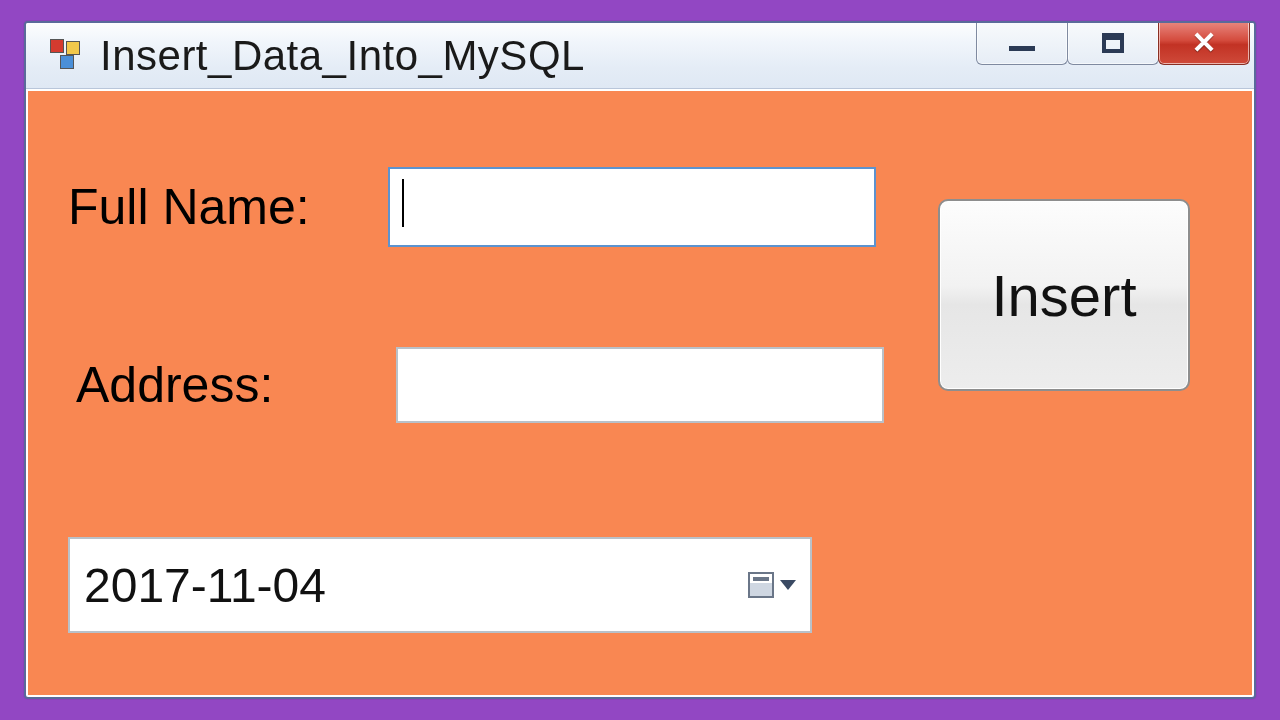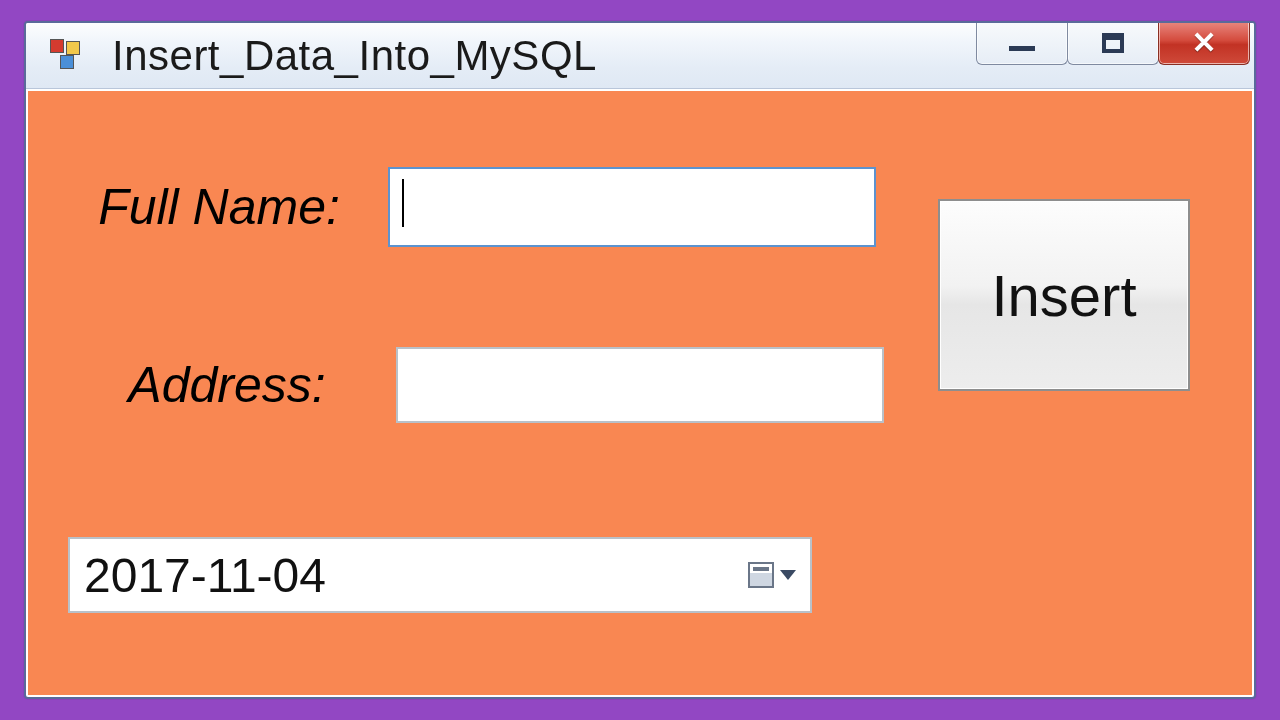--- a/index.html
+++ b/index.html
@@ -27,21 +27,21 @@
     overflow: hidden;
   }
   .titlebar {
     height: 66px;
     background: linear-gradient(#fdfdfe 0%, #f0f5fb 30%, #e4ecf6 70%, #dfe8f4 100%);
     border-bottom: 1px solid #b9c6da;
     display: flex;
     align-items: center;
     position: relative;
     padding: 0 8px 0 24px;
-    gap: 28px;
+    gap: 16px;
   }
   .app-icon {
     width: 34px; height: 34px;
     position: relative;
     flex: 0 0 auto;
   }
   .app-icon .sq { position:absolute; width:14px; height:14px; border:1px solid #555; }
   .app-icon .r { background:#d43b2f; left:0; top:0; }
   .app-icon .y { background:#f2c84b; left:16px; top:2px; width:14px; height:14px;}
   .app-icon .b { background:#4a8fd8; left:10px; top:16px; }
@@ -83,43 +83,42 @@
     position: relative;
   }
   .form-row {
     position: absolute;
     display: flex;
     align-items: center;
   }
   .lbl {
     font-size: 50px;
     color: #000;
-    text-align: center;
+    text-align: left;
     width: 320px;
     padding-right: 18px;
     white-space: nowrap;
-    font-style: italic;
   }
   .row-name { left: 40px; top: 76px; }
   .row-addr { left: 48px; top: 256px; }
   .row-bdate{ left: 40px; top: 446px; }
   .txt {
     font-size: 44px;
     padding: 6px 10px;
     border: 2px solid #7ca7d8;
     background: #fff;
     height: 80px;
     width: 488px;
     outline: none;
   }
   .txt.focused { border-color:#5c93cf; }
   .txt.addr { border-color:#b9c1c9; height:76px; }
   .datepicker {
     width: 744px;
-    height: 76px;
+    height: 96px;
     background:#fff;
     border:2px solid #b9c1c9;
     display:flex;
     align-items:center;
     padding:0 14px;
     font-size:48px;
     color:#111;
     justify-content: space-between;
   }
   .date-drop {
@@ -143,21 +142,21 @@
   .insert-btn {
     position:absolute;
     left: 910px;
     top: 108px;
     width: 252px;
     height: 192px;
     font-size: 58px;
     color:#111;
     background: linear-gradient(#fdfdfd 0%, #f2f2f2 45%, #e6e6e6 55%, #ededed 100%);
     border: 2px solid #8e8e8e;
-    border-radius: 0;
+    border-radius: 10px;
     box-shadow: inset 0 0 0 1px #fff;
     display:flex; align-items:center; justify-content:center;
     cursor: default;
   }
   .caret-blink {
     display:inline-block;
     width:2px; height:48px;
     background:#000;
     margin-left:2px;
     vertical-align:middle;

